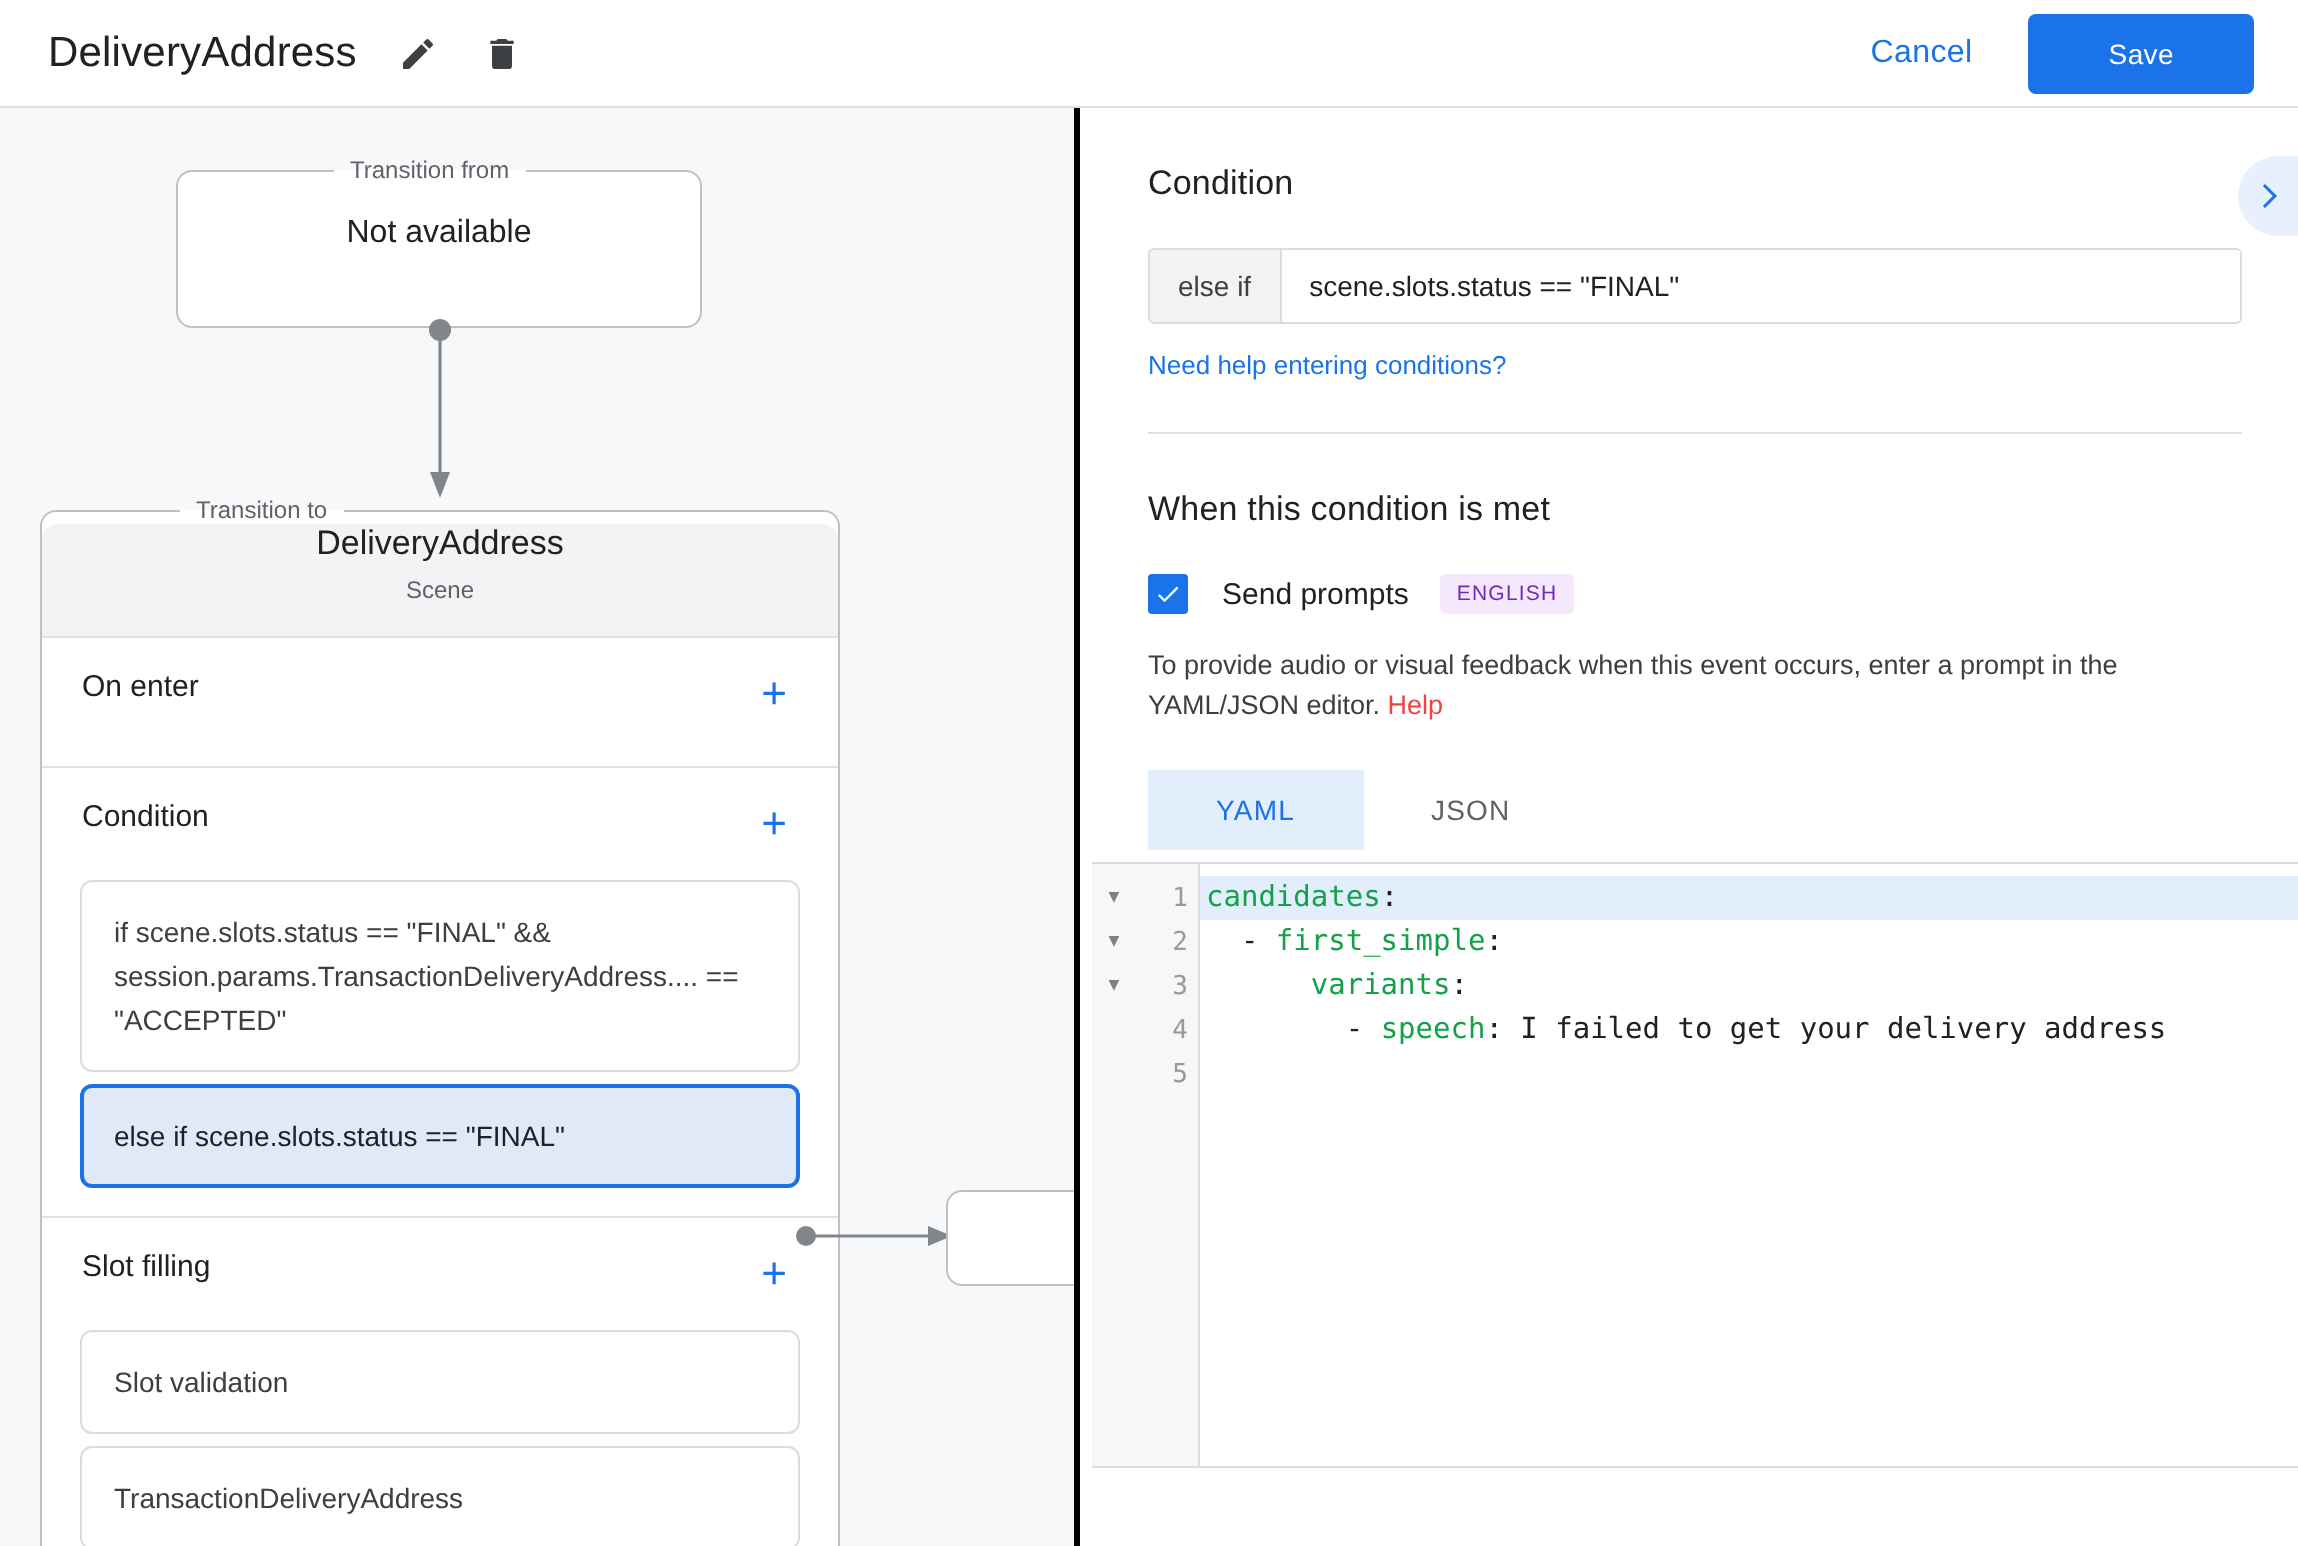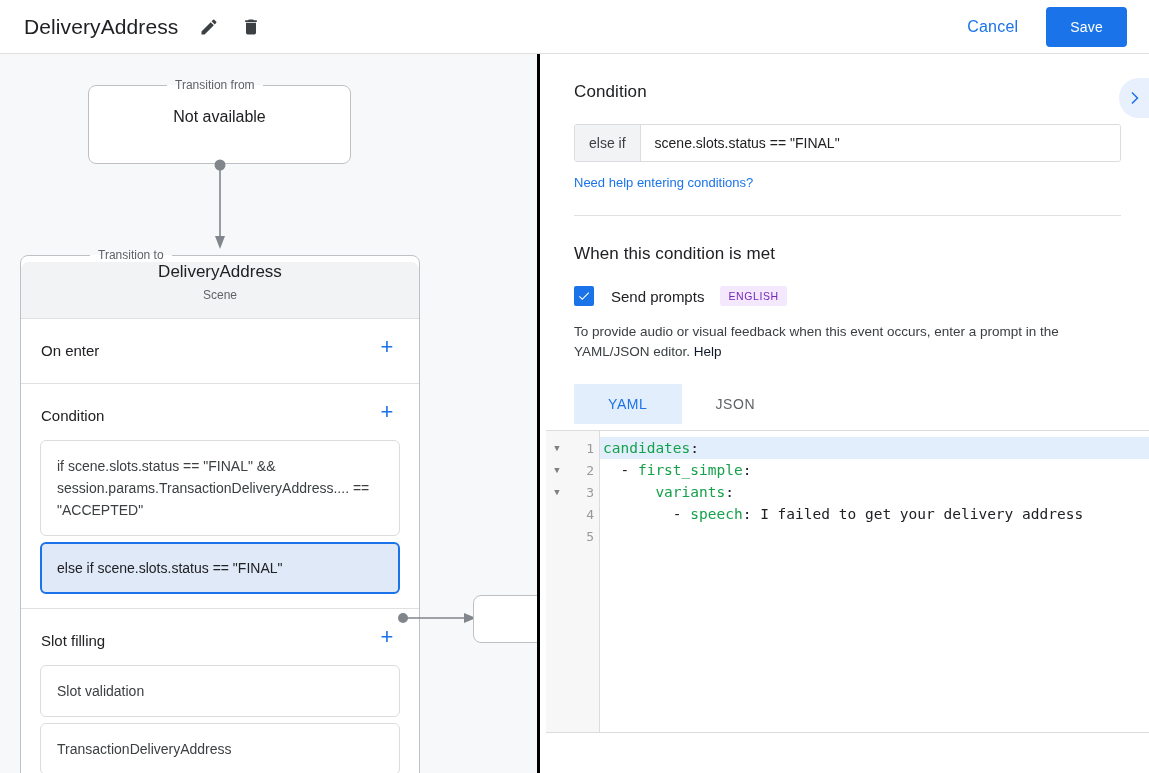--- a/index.html
+++ b/index.html
@@ -36,21 +36,21 @@
   .cancel-btn {
     color: #1a73e8; font-size: 16px; font-weight: 500;
     letter-spacing: 0.2px; background: none; border: none;
     padding: 9px 14px; border-radius: 4px; cursor: pointer;
     font-family: inherit;
   }
   .save-btn {
     background: #1a73e8; color: #ffffff;
     font-size: 14px; font-weight: 500; letter-spacing: 0.2px;
     border: none; border-radius: 4px;
-    padding: 0 24px; height: 40px; margin-left: 14px; margin-right: 22px;
+    padding: 0 40px; height: 40px; margin-left: 14px; margin-right: 22px;
     cursor: pointer; font-family: inherit;
   }
 
   
   .canvas {
     position: absolute; top: 54px; left: 0;
     width: 540px; height: 719px;
     background: #f7f8fa;
     border-right: 3px solid #000000;
     overflow: hidden;
@@ -96,21 +96,21 @@
     border-bottom: 1px solid #e0e0e0;
     margin-top: -10px;
     padding-top: 10px;
   }
   .scene-name { font-size: 17px; color: #202124; }
   .scene-sub  { font-size: 12px; color: #5f6368; margin-top: 6px; }
 
   .section { border-bottom: 1px solid #e0e0e0; padding: 0 0 14px 0; }
   .section:last-child { border-bottom: none; }
   .section-head {
-    display: flex; align-items: flex-end;
+    display: flex; align-items: flex-start;
     padding: 16px 20px 10px 20px;
   }
   .section-title { font-size: 15px; color: #202124; flex: 1; }
   .plus-btn {
     color: #1a73e8; font-size: 22px; line-height: 1;
     cursor: pointer; width: 24px; height: 24px;
     display: flex; align-items: center; justify-content: center;
     border-radius: 50%; font-weight: 300;
   }
 
@@ -197,21 +197,21 @@
     margin-left: 16px;
     background: #f3e8fd; color: #7627bb;
     font-size: 10.5px; letter-spacing: 0.6px;
     padding: 4px 8px; border-radius: 3px;
     font-weight: 500;
   }
   .hint {
     font-size: 13.5px; color: #3c4043; line-height: 20px;
     margin-top: -6px; max-width: 560px;
   }
-  .hint a { color: #0f172a; text-decoration: none; cursor: pointer; }
+  .hint a { color: #ef4444; text-decoration: none; cursor: pointer; }
 
   .tabs { display: flex; margin-top: 22px; }
   .tab {
     font-size: 14px; font-weight: 500; letter-spacing: 0.6px;
     padding: 12px 34px; cursor: pointer; color: #5f6368;
   }
   .tab.active { background: #e3eefd; color: #1a73e8; }
 
   .editor {
     margin-top: 6px;

